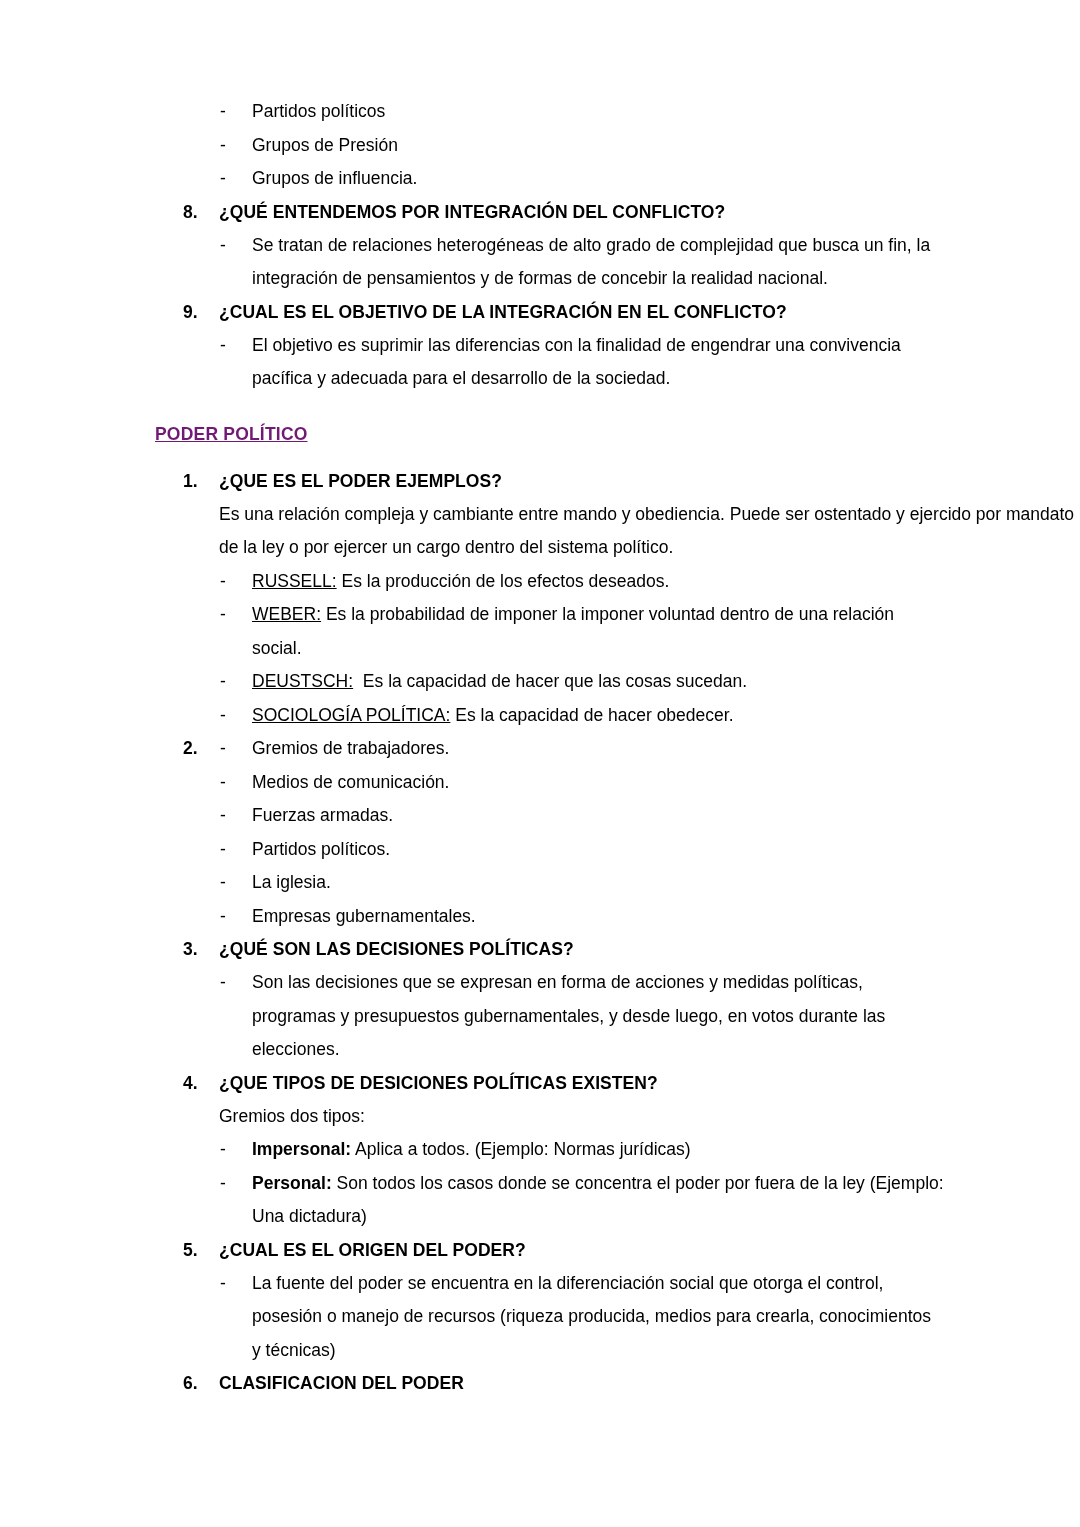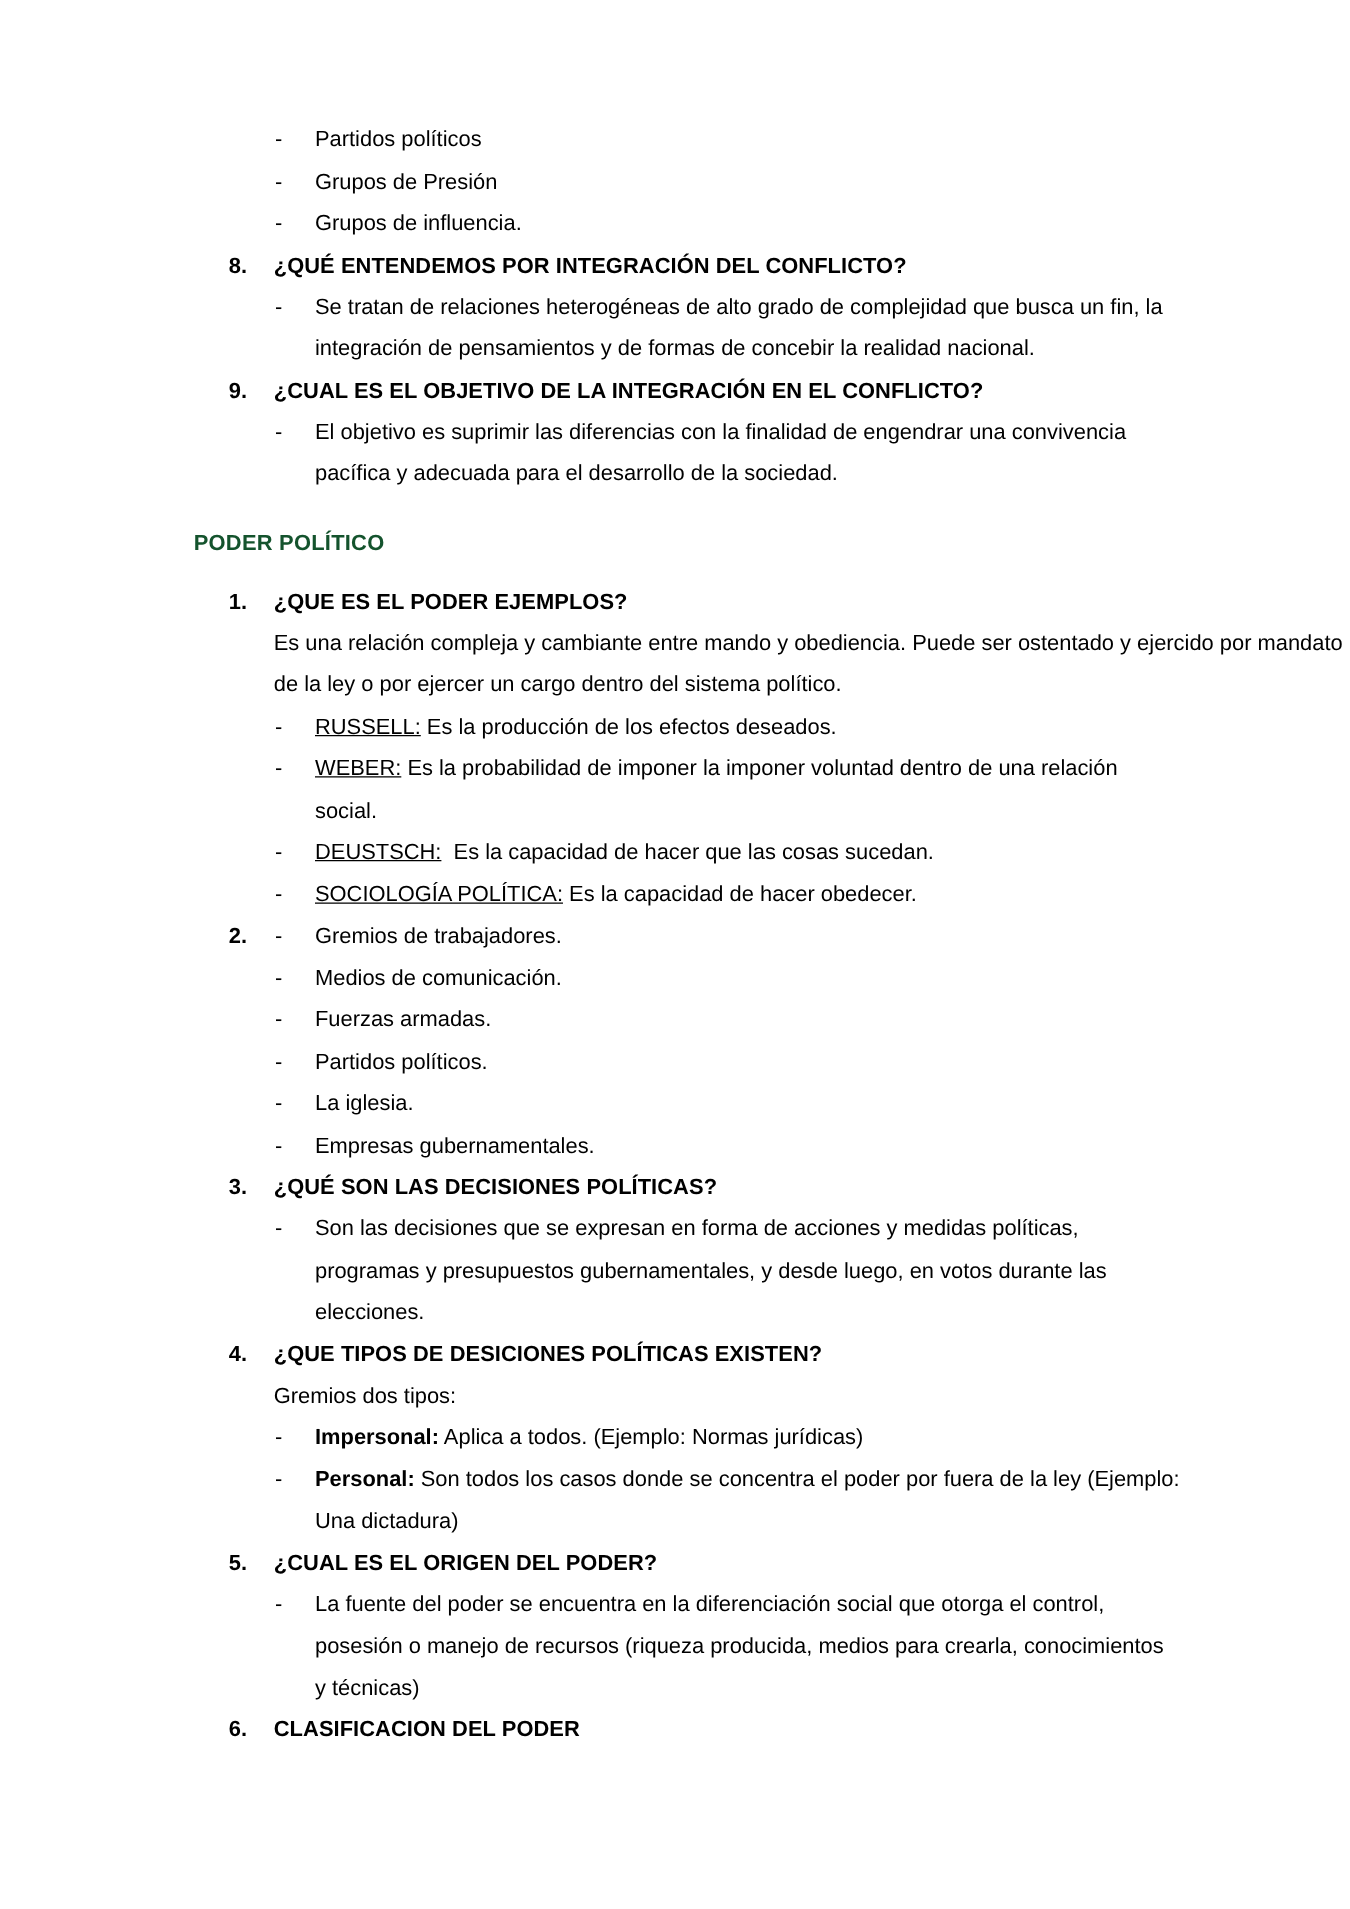--- a/index.html
+++ b/index.html
@@ -130,21 +130,21 @@
       <span class="num-marker">9.</span>
       <div class="num-title">¿CUAL ES EL OBJETIVO DE LA INTEGRACIÓN EN EL CONFLICTO?</div>
     </div>
     <div class="dash-item">
       <span class="dash-marker">-</span>
       <span>El objetivo es suprimir las diferencias con la finalidad de engendrar una convivencia pacífica y adecuada para el desarrollo de la sociedad.</span>
     </div>
 
     <div class="spacer-md"></div>
 
-    <div class="section-heading" id="section-heading" style="color: #14532d;">PODER POLÍTICO</div>
+    <div class="section-heading" id="section-heading" style="color: #701a75; text-decoration: underline;">PODER POLÍTICO</div>
 
     <div class="spacer-sm"></div>
 
     <div class="num-item">
       <span class="num-marker">1.</span>
       <div class="num-title">¿QUE ES EL PODER EJEMPLOS?</div>
     </div>
     <div class="plain-para">Es una relación compleja y cambiante entre mando y obediencia. Puede ser ostentado y ejercido por mandato de la ley o por ejercer un cargo dentro del sistema político.</div>
 
     <div class="dash-item">

